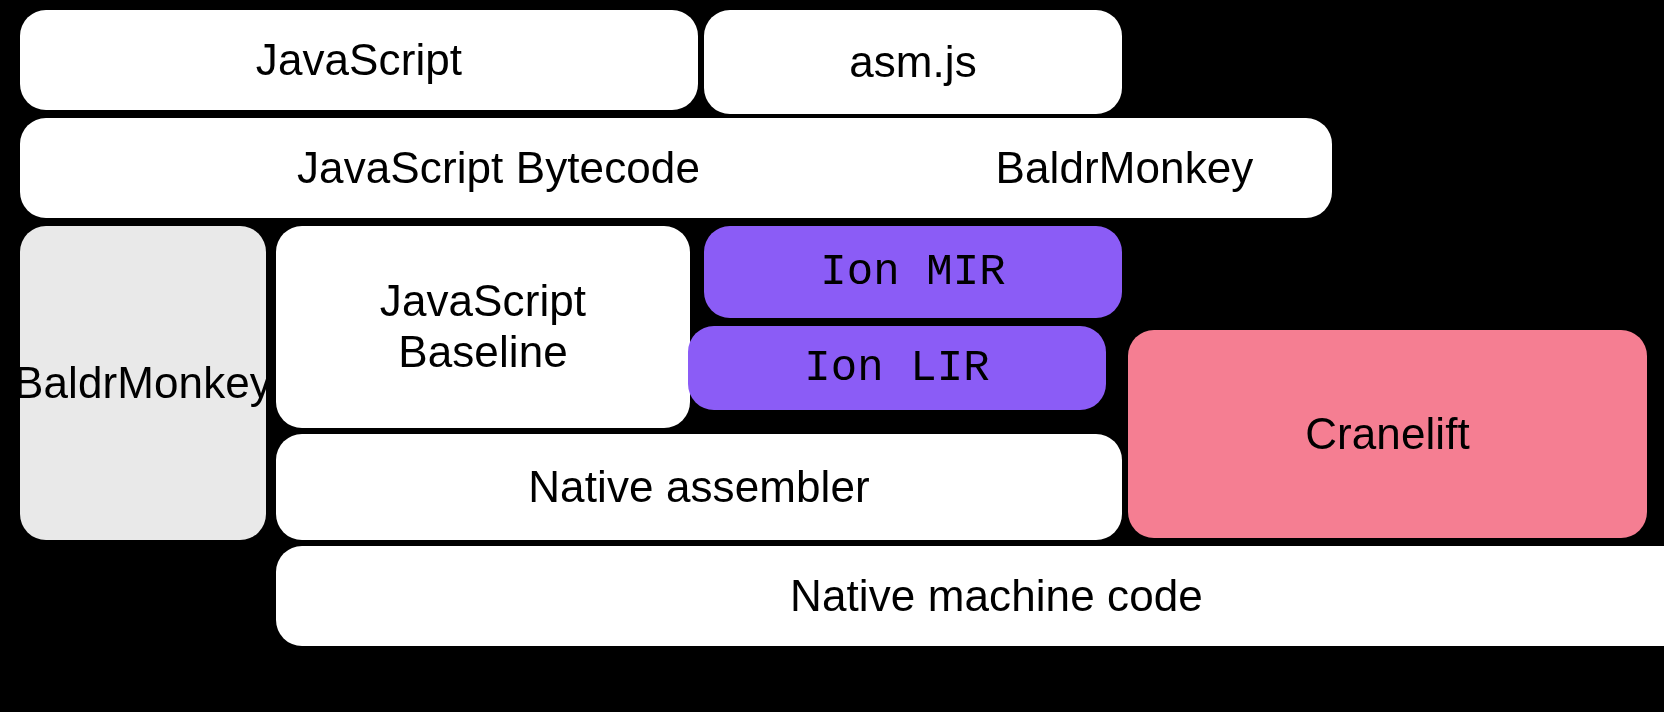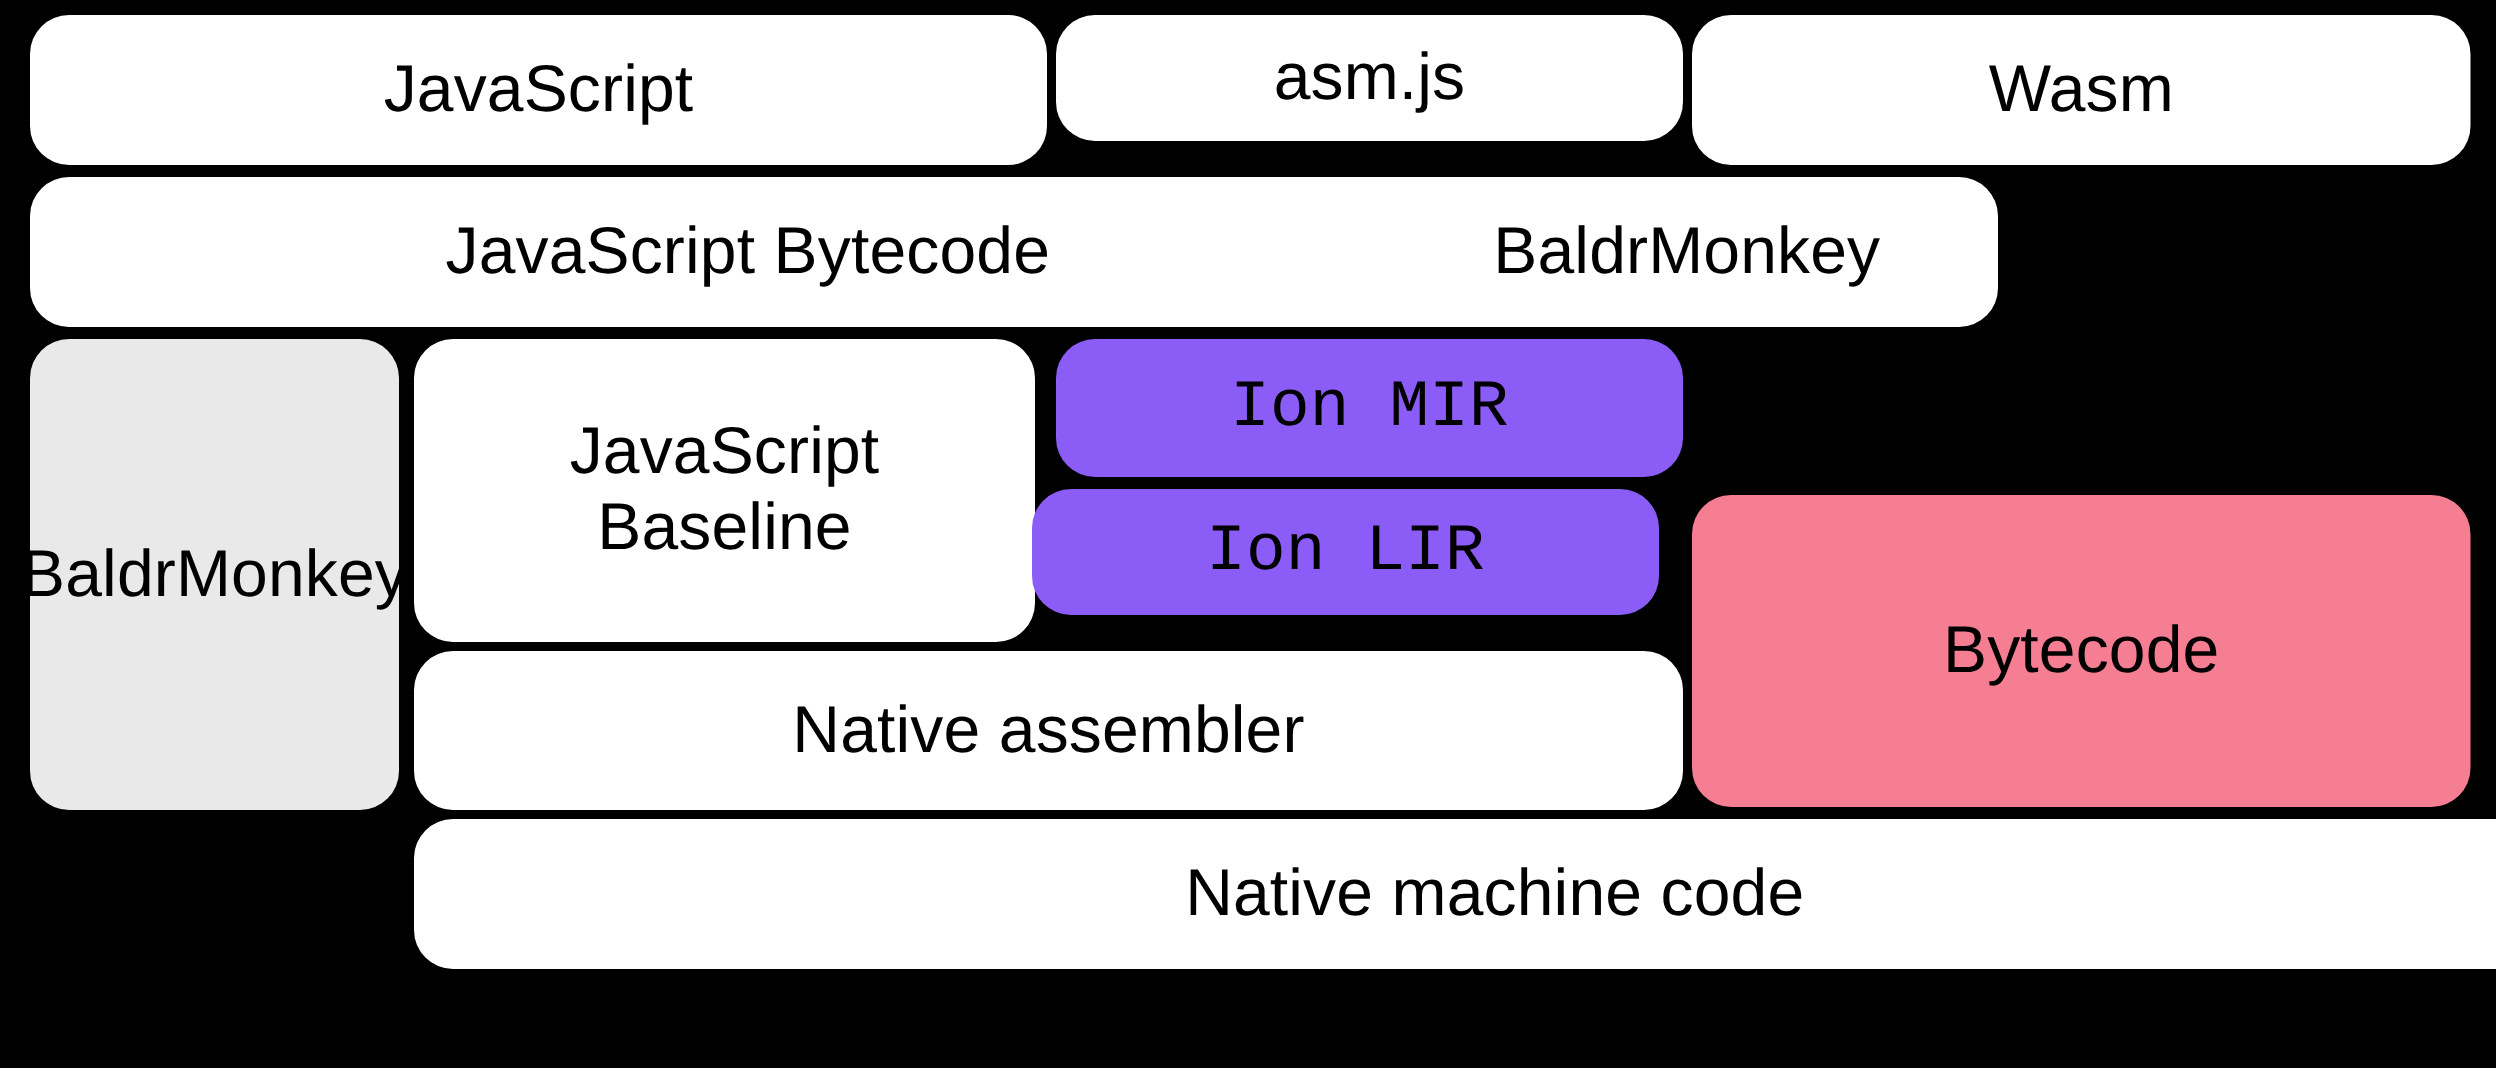--- a/index.html
+++ b/index.html
@@ -35,32 +35,31 @@
   .fill-gray  { background: #e9e9e9; }
   .fill-green { background: #8b5cf6; font-family: Liberation Mono, monospace; }
   .fill-pink  { background: #f57e92; }
 </style>
 </head>
 <body>
 
 <div id="stage" style="background: rgb(0, 0, 0);">
     <div style="position: absolute; inset: 0px; pointer-events: none;">
       <div class="node fill-white" style="left: 20px; top: 10px; width: 678px; height: 100px; pointer-events: auto;">JavaScript</div>
-      <div class="node fill-white" style="left: 704px; top: 10px; width: 418px; height: 84px; pointer-events: auto;">asm.js</div>
-      <div class="node fill-white" style="left: 1128px; top: 10px; width: 519px; height: 100px; pointer-events: auto;">Wasm</div>
+      <div class="node fill-white" style="left: 704px; top: 10px; width: 418px; height: 104px; pointer-events: auto;">asm.js</div>
     </div>
     <div style="position: absolute; inset: 0px; pointer-events: none;">
       <div class="node fill-white" style="left: 20px; top: 118px; width: 957px; height: 100px; pointer-events: auto;">JavaScript Bytecode</div>
       <div class="node fill-white" style="left: 917px; top: 118px; width: 415px; height: 100px; pointer-events: auto;">BaldrMonkey</div>
     </div>
     <div style="position: absolute; inset: 0px; pointer-events: none;">
       <div class="node fill-gray" style="left: 20px; top: 226px; width: 246px; height: 314px; pointer-events: auto;">BaldrMonkey</div>
       <div class="node fill-white" style="left: 276px; top: 226px; width: 414px; height: 202px; pointer-events: auto;">JavaScript
 Baseline</div>
       <div class="node fill-green" style="left: 704px; top: 226px; width: 418px; height: 92px; pointer-events: auto;">Ion MIR</div>
       <div class="node fill-green" style="left: 688px; top: 326px; width: 418px; height: 84px; pointer-events: auto;">Ion LIR</div>
-      <div class="node fill-pink" style="left: 1128px; top: 330px; width: 519px; height: 208px; pointer-events: auto;">Bytecode</div>
+      <div class="node fill-pink" style="left: 1128px; top: 330px; width: 519px; height: 208px; pointer-events: auto;">Cranelift</div>
       <div class="node fill-white" style="left: 276px; top: 434px; width: 846px; height: 106px; pointer-events: auto;">Native assembler</div>
     </div>
     <div style="position: absolute; inset: 0px; pointer-events: none;">
       <div class="node fill-white" style="left: 276px; top: 546px; width: 1441px; height: 100px; pointer-events: auto;">Native machine code</div>
     </div>
   </div>
 
 </body></html>

